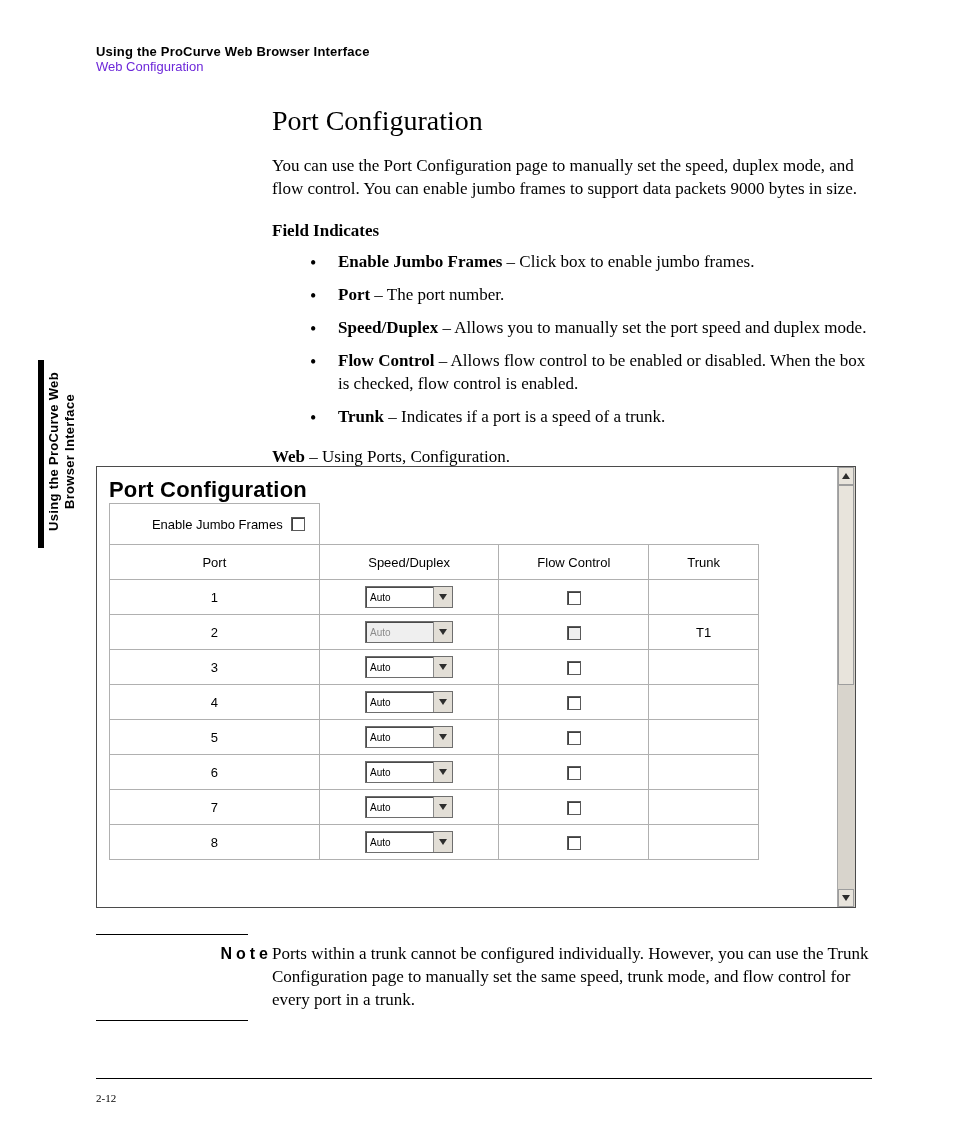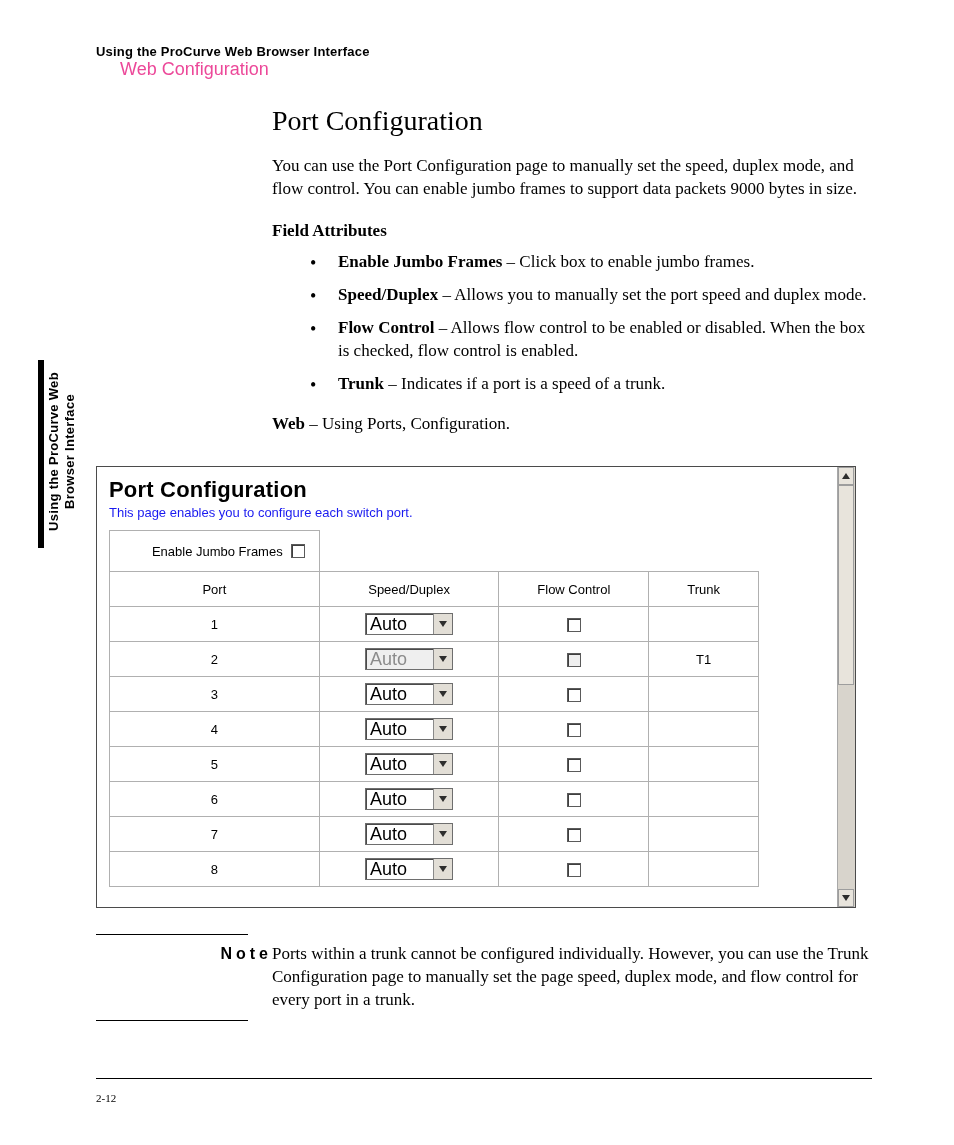--- a/index.html
+++ b/index.html
@@ -26,23 +26,22 @@
     top: 44px;
   }
   .runhead .line1 {
     font-family: Arial, "Liberation Sans", sans-serif;
     font-weight: bold;
     font-size: 13px;
     letter-spacing: 0.2px;
   }
   .runhead .line2 {
     font-family: Arial, "Liberation Sans", sans-serif;
-    font-size: 18px;
-    color: #ec4899;
-    margin-left: 24px;
+    font-size: 13px;
+    color: #6d28d9;
   }
 
   
   .sidetab {
     position: absolute;
     left: 38px;
     top: 360px;
     width: 50px;
     height: 188px;
   }
@@ -238,21 +237,21 @@
     background: #fff;
     border: 1px solid #6e6e6e;
     box-sizing: border-box;
     box-shadow: inset 1px 1px 0 #4a4a4a;
   }
   .sel .txt {
     flex: 1;
     padding-left: 4px;
     display: flex;
     align-items: center;
-    font-size: 18px;
+    font-size: 10px;
     text-align: center;
     color: #000;
   }
   .sel.disabled { background: #efefef; }
   .sel.disabled .txt { color: #8b8b8b; }
   .sel .arrow {
     width: 18px;
     background: #e2ded6;
     border-left: 1px solid #8a8a8a;
     display: flex;
@@ -339,23 +338,24 @@
     <div class="bar"></div>
     <div class="label">
       <span>Using the ProCurve Web</span><br>
       <span>Browser Interface</span>
     </div>
   </div>
 
   <div class="main">
     <h2 class="section-title">Port Configuration</h2>
     <p class="lead">You can use the Port Configuration page to manually set the speed, duplex mode, and flow control. You can enable jumbo frames to support data packets 9000 bytes in size.</p>
-    <p class="subhead">Field Attributes</p>
+    <p class="subhead">Field Indicates</p>
     <ul class="attrs">
       <li><span class="term">Enable Jumbo Frames</span><span> – Click box to enable jumbo frames.</span></li>
+      <li><span class="term">Port</span><span> – The port number.</span></li>
       <li><span class="term">Speed/Duplex</span><span> – Allows you to manually set the port speed and duplex mode.</span></li>
       <li><span class="term">Flow Control</span><span> – Allows flow control to be enabled or disabled. When the box is checked, flow control is enabled.</span></li>
       <li><span class="term">Trunk</span><span> – Indicates if a port is a speed of a trunk.</span></li>
     </ul>
     <p class="webpath"><span class="label">Web</span><span> – Using Ports, Configuration.</span></p>
   </div>
 
   <div class="shot">
     <div class="scroll">
       <div class="btn up">
@@ -365,21 +365,20 @@
       </div>
       <div class="thumb"></div>
       <div class="btn down">
         <svg viewBox="0 0 8 8">
             <polygon points="0,1 8,1 4,7" fill="#2d2d2d"></polygon>
           </svg>
       </div>
     </div>
     <div class="inner">
       <div class="title">Port Configuration</div>
-      <div class="desc">This page enables you to configure each switch port.</div>
       <table>
         <colgroup>
           <col class="colw-port">
             <col class="colw-speed">
             <col class="colw-flow">
             <col class="colw-trunk">
         </colgroup>
         <tbody>
             <tr class="top-row">
           <td class="top-left">
@@ -504,21 +503,21 @@
             </tr>
           </tbody>
       </table>
     </div>
   </div>
 
   <div class="note-block">
     <div class="note-rule-top"></div>
     <div class="note-row">
       <div class="note-label">Note</div>
-      <div class="note-text">Ports within a trunk cannot be configured individually. However, you can use the Trunk Configuration page to manually set the page speed, duplex mode, and flow control for every port in a trunk.</div>
+      <div class="note-text">Ports within a trunk cannot be configured individually. However, you can use the Trunk Configuration page to manually set the same speed, trunk mode, and flow control for every port in a trunk.</div>
     </div>
     <div class="note-rule-bot"></div>
   </div>
 
   <div class="footer-rule"></div>
   <div class="page-num">2-12</div>
 
 </div>
 
 </body></html>

